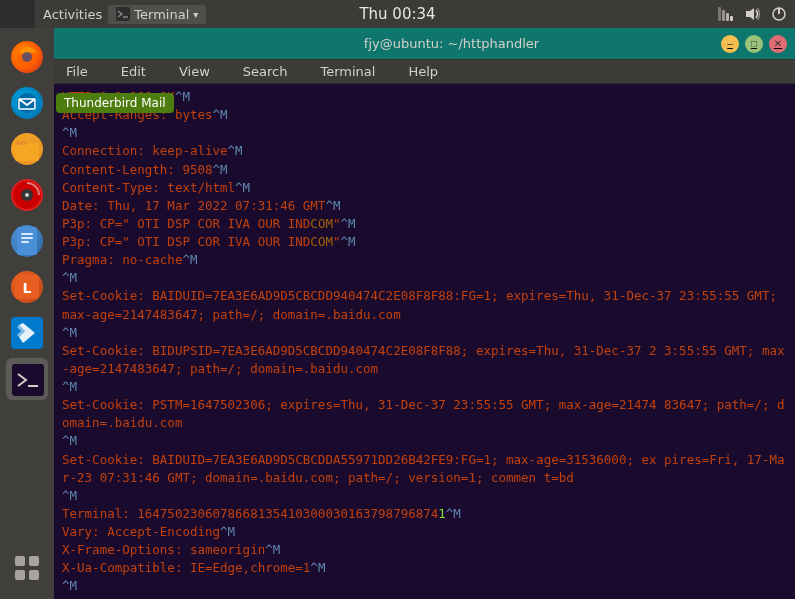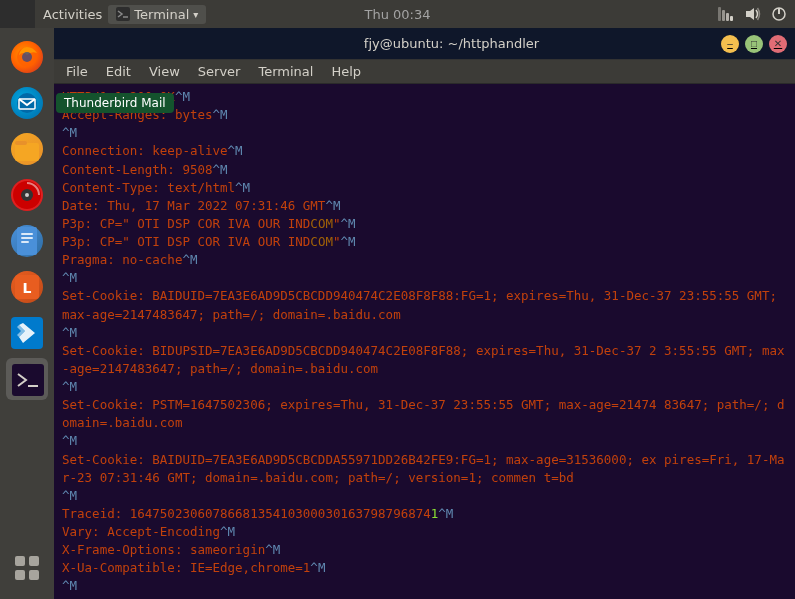--- a/index.html
+++ b/index.html
@@ -26,22 +26,22 @@
     }
     .system-bar-left {
       display: flex;
       align-items: center;
       gap: 6px;
     }
     .system-bar-center {
       position: absolute;
       left: 50%;
       transform: translateX(-50%);
-      font-size: 13px;
-      color: #a3a3a3;
+      font-size: 15px;
+      color: #e5e5e5;
     }
     .system-bar-right {
       display: flex;
       align-items: center;
       gap: 10px;
     }
     .activities-btn {
       color: #d3d0c8;
       font-size: 13px;
       cursor: pointer;
@@ -90,21 +90,21 @@
     }
     .thunderbird-icon {
       background: radial-gradient(circle at 40% 40%, #00a8e0, #0069a8);
       border-radius: 50%;
     }
     .thunderbird-tooltip {
       position: absolute;
       left: 50px;
       top: 50%;
       transform: translateY(-50%);
-      background: #14532d;
+      background: #4d7c0f;
       color: white;
       padding: 3px 8px;
       border-radius: 4px;
       font-size: 12px;
       white-space: nowrap;
       z-index: 100;
     }
     .files-icon {
       background: linear-gradient(135deg, #f5a623, #e8912a);
       border-radius: 6px;
@@ -138,21 +138,21 @@
       top: 28px;
       right: 0;
       bottom: 0;
       display: flex;
       flex-direction: column;
     }
 
     
     .title-bar {
       height: 32px;
-      background: #0f172a;
+      background: #0f766e;
       display: flex;
       align-items: center;
       justify-content: space-between;
       padding: 0 8px;
       border-bottom: 1px solid #333;
       text-decoration: underline;
     }
     .title-bar-title {
       color: #d3d0c8;
       font-size: 13px;
@@ -182,21 +182,21 @@
     .win-btn-max { background: #98c378; }
     .win-btn-close { background: #e06c75; }
 
     
     .menu-bar {
       height: 24px;
       background: #3c3b37;
       display: flex;
       align-items: center;
       padding: 0 4px;
-      gap: 2px;
+      gap: 17px;
       border-bottom: 1px solid #2a2a2a;
     }
     .menu-item {
       color: #d3d0c8;
       font-size: 13px;
       padding: 2px 8px;
       cursor: pointer;
       border-radius: 3px;
     }
 
@@ -363,21 +363,21 @@
       <button class="win-btn win-btn-min">–</button>
       <button class="win-btn win-btn-max">□</button>
       <button class="win-btn win-btn-close">✕</button>
     </div>
   </div>
 
   <div class="menu-bar">
     <span class="menu-item">File</span>
     <span class="menu-item">Edit</span>
     <span class="menu-item">View</span>
-    <span class="menu-item">Server</span>
+    <span class="menu-item">Search</span>
     <span class="menu-item">Terminal</span>
     <span class="menu-item">Help</span>
   </div>
 
   <div class="terminal-content">
 
     <div class="line">
       <span class="text-white">HTTP/1.1 200 OK</span>
         <span class="ctrl-m">^M</span>
     </div>
@@ -433,21 +433,21 @@
     </div>
     <div class="line">
       <span class="text-white">Set-Cookie: PSTM=1647502306; expires=Thu, 31-Dec-37 23:55:55 GMT; max-age=21474 83647; path=/; domain=.baidu.com</span>
         <span class="ctrl-m">^M</span>
     </div>
     <div class="line">
       <span class="text-white">Set-Cookie: BAIDUID=7EA3E6AD9D5CBCDDA55971DD26B42FE9:FG=1; max-age=31536000; ex pires=Fri, 17-Mar-23 07:31:46 GMT; domain=.baidu.com; path=/; version=1; commen t=bd</span>
         <span class="ctrl-m">^M</span>
     </div>
     <div class="line">
-      <span class="text-white">Traceid: 1647502306078668135410300030163798796874</span>
+      <span class="text-white">Terminal: 1647502306078668135410300030163798796874</span>
         <span class="text-green">1</span>
         <span class="ctrl-m">^M</span>
     </div>
     <div class="line">
       <span class="text-white">Vary: Accept-Encoding</span>
         <span class="ctrl-m">^M</span>
     </div>
     <div class="line">
       <span class="text-white">X-Frame-Options: sameorigin</span>
         <span class="ctrl-m">^M</span>

